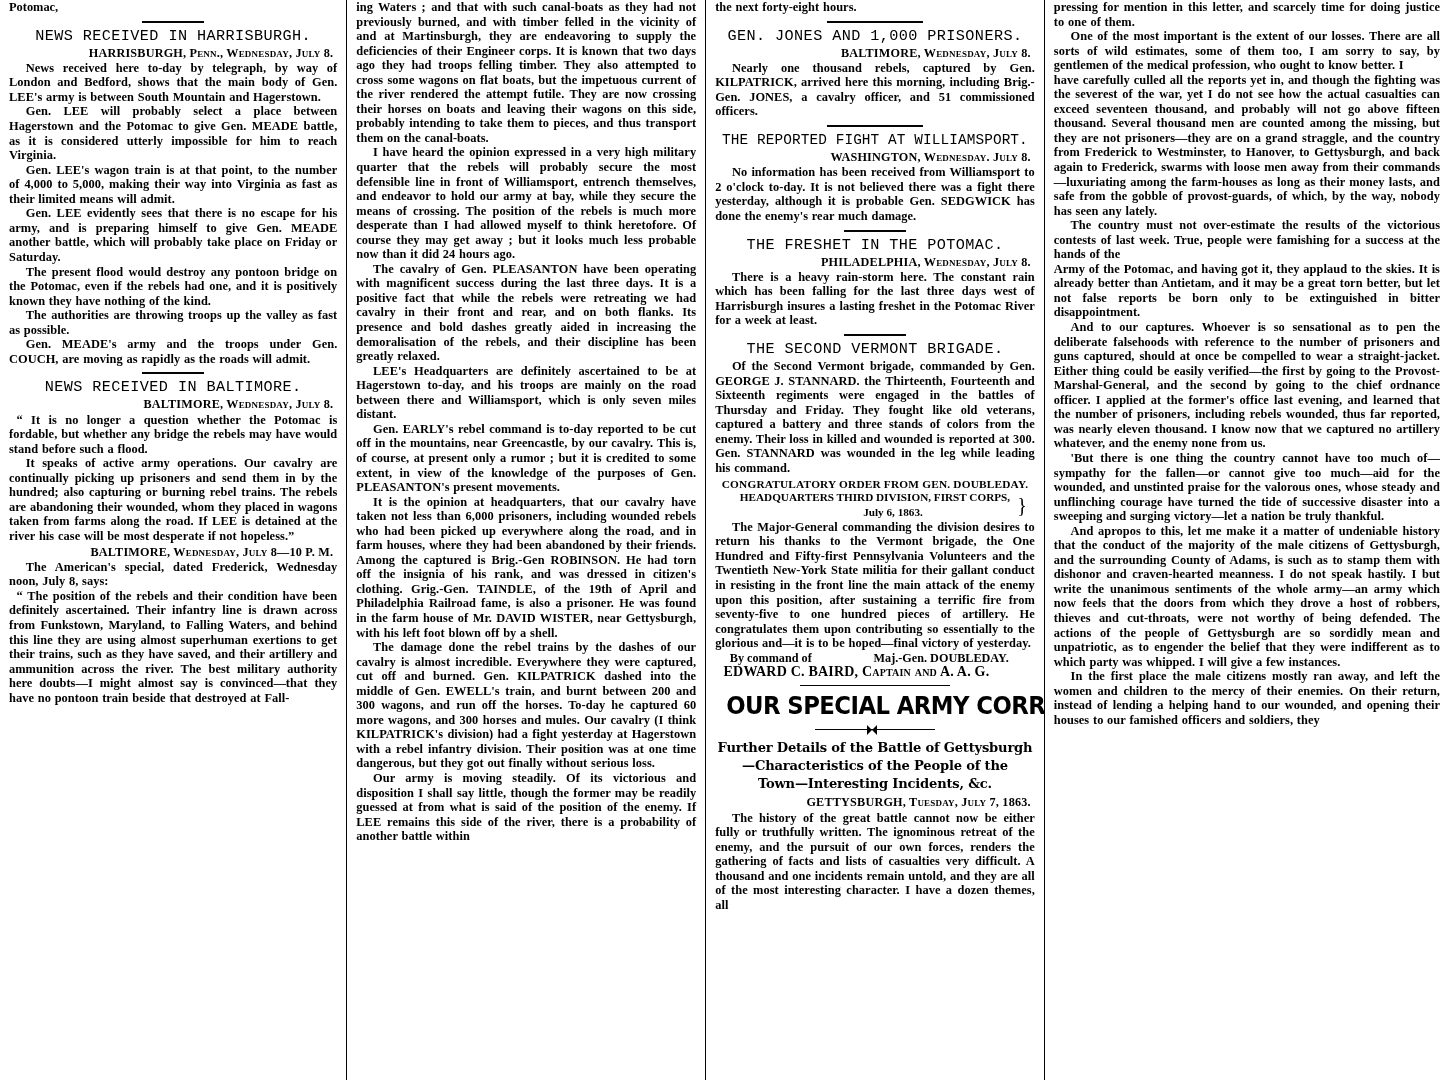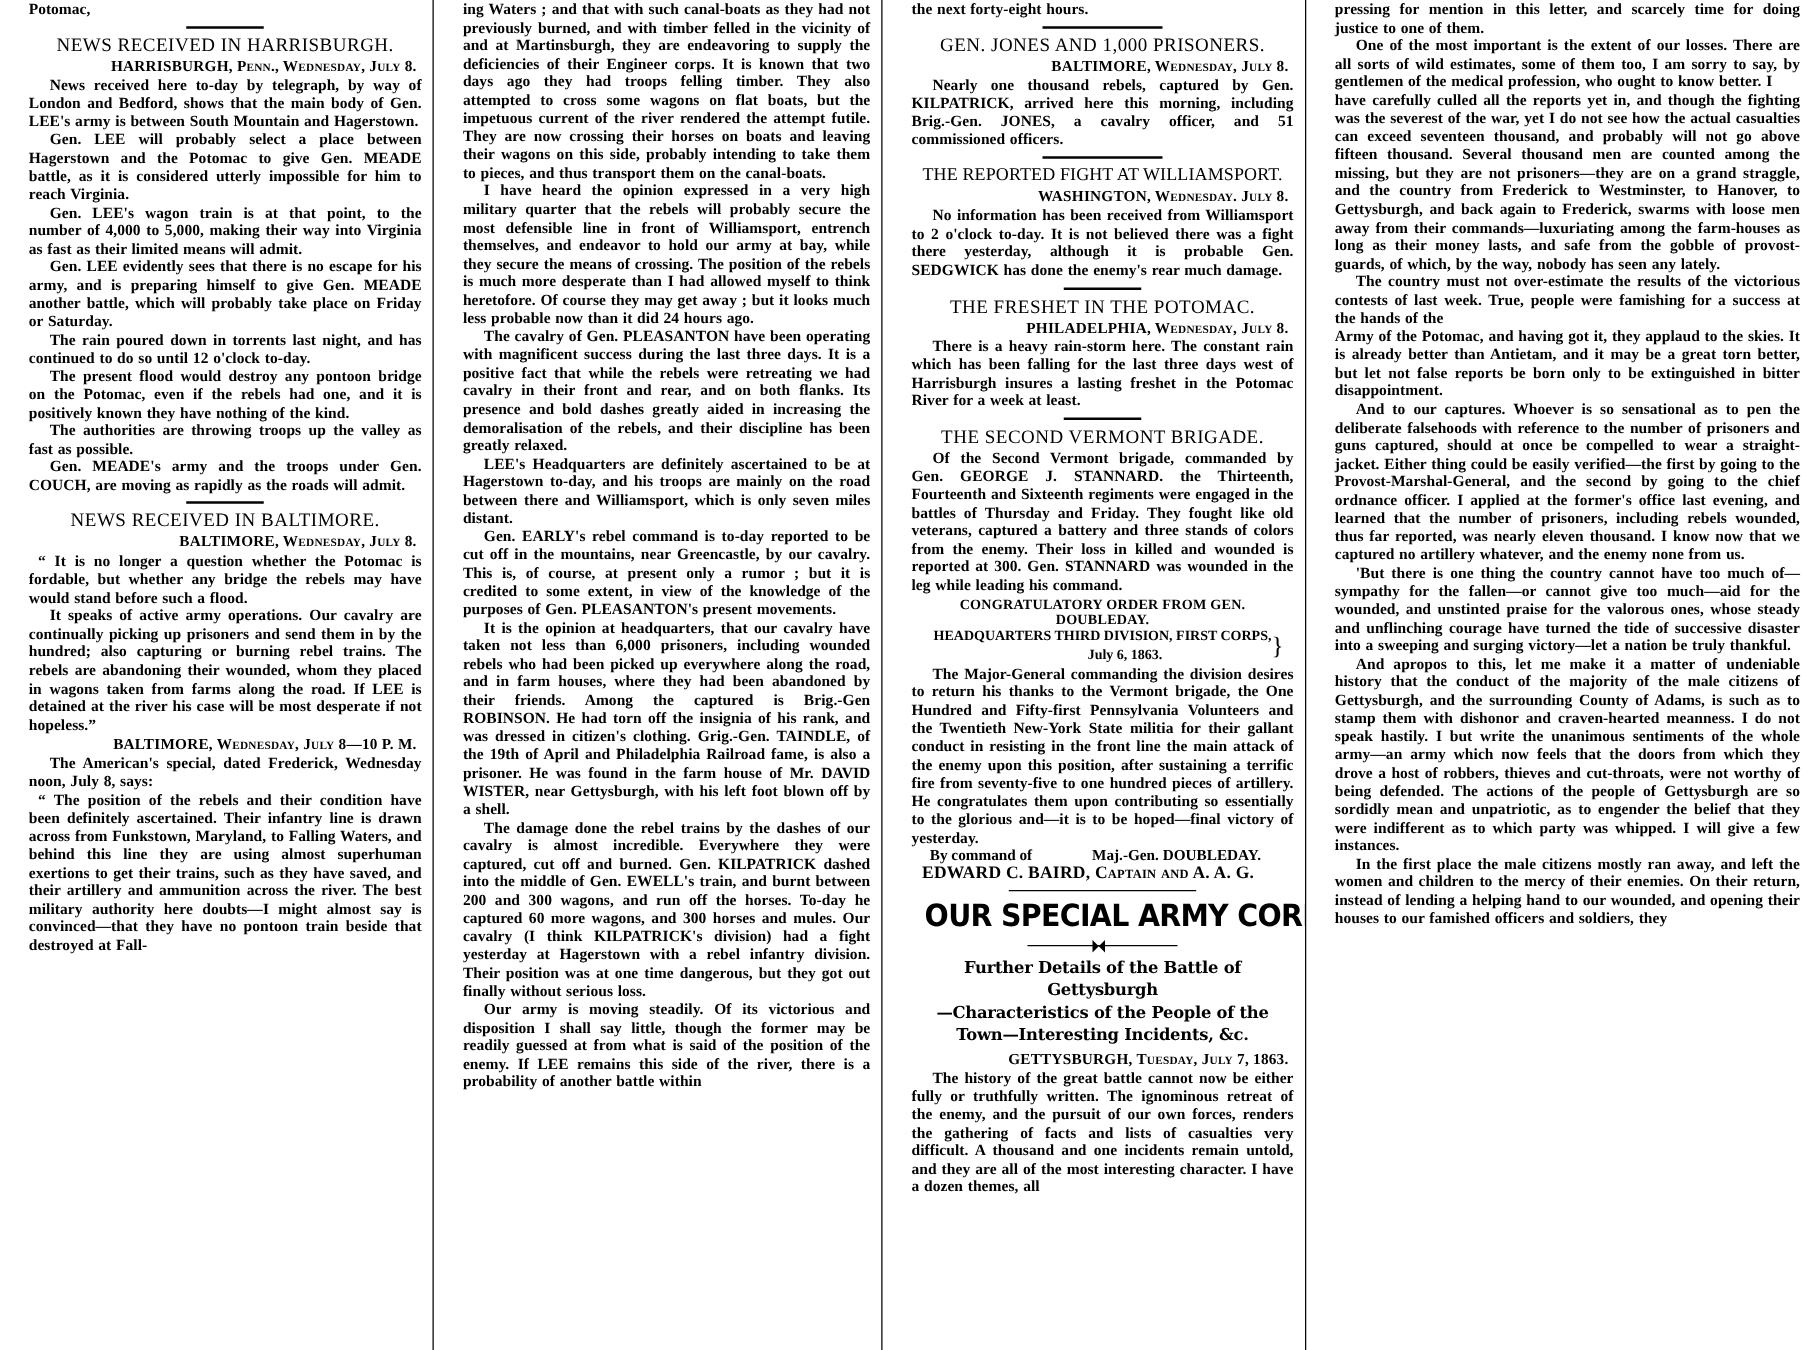--- a/index.html
+++ b/index.html
@@ -12,21 +12,21 @@
   }
   .page{
     position:relative;
     width:1449px;height:1080px;
     box-sizing:border-box;
     display:flex;
     filter: contrast(1.12) saturate(0);
   }
   .col{
     box-sizing:border-box;
-    padding:0 9px 0 23px;
+    padding:0 9px 0 9px;
     position:relative;
     overflow:hidden;
   }
   .col + .col{ border-left:1.5px solid #111; }
   .c1{width:358px;}
   .c2{width:371px;}
   .c3{width:350px;}
   .c4{width:419px;}
 
   
@@ -45,20 +45,21 @@
   .sc{font-variant:small-caps;letter-spacing:0.2px;}
 
   .hl{
     font-size:15.2px;
     line-height:17px;
     text-align:center;
     font-weight:400;
     letter-spacing:0.4px;
     margin:5px 0 1px 0;
     white-space:nowrap;
+    font-family:Liberation Mono, monospace;
   }
   .hl.tight{font-size:14.4px;letter-spacing:0.1px;}
   .dateline{
     font-size:12.2px;
     line-height:14.3px;
     text-align:right;
     font-weight:700;
     margin:1px 0 1px 0;
     padding-right:4px;
   }
@@ -150,21 +151,20 @@
   <div class="col c1">
     <p class="topline">Potomac,</p>
     <div class="rule"></div>
     <h2 class="hl">NEWS RECEIVED IN HARRISBURGH.</h2>
     <p class="dateline sc">HARRISBURGH, Penn., Wednesday, July 8.</p>
 
     <p class="body-p">News received here to-day by telegraph, by way of London and Bedford, shows that the main body of Gen. LEE's army is between South Mountain and Hagerstown.</p>
     <p class="body-p">Gen. LEE will probably select a place between Hagerstown and the Potomac to give Gen. MEADE battle, as it is considered utterly impossible for him to reach Virginia.</p>
     <p class="body-p">Gen. LEE's wagon train is at that point, to the number of 4,000 to 5,000, making their way into Virginia as fast as their limited means will admit.</p>
     <p class="body-p">Gen. LEE evidently sees that there is no escape for his army, and is preparing himself to give Gen. MEADE another battle, which will probably take place on Friday or Saturday.</p>
-    <p class="body-p">The rain poured down in torrents last night, and has continued to do so until 12 o'clock to-day.</p>
     <p class="body-p">The present flood would destroy any pontoon bridge on the Potomac, even if the rebels had one, and it is positively known they have nothing of the kind.</p>
     <p class="body-p">The authorities are throwing troops up the valley as fast as possible.</p>
     <p class="body-p">Gen. MEADE's army and the troops under Gen. COUCH, are moving as rapidly as the roads will admit.</p>
 
     <div class="rule"></div>
     <h2 class="hl">NEWS RECEIVED IN BALTIMORE.</h2>
     <p class="dateline sc">BALTIMORE, Wednesday, July 8.</p>
     <p class="body-p quote">“ It is no longer a question whether the Potomac is fordable, but whether any bridge the rebels may have would stand before such a flood.</p>
     <p class="body-p">It speaks of active army operations. Our cavalry are continually picking up prisoners and send them in by the hundred; also capturing or burning rebel trains. The rebels are abandoning their wounded, whom they placed in wagons taken from farms along the road. If LEE is detained at the river his case will be most desperate if not hopeless.”</p>
     <p class="dateline sc">BALTIMORE, Wednesday, July 8—10 P. M.</p>

